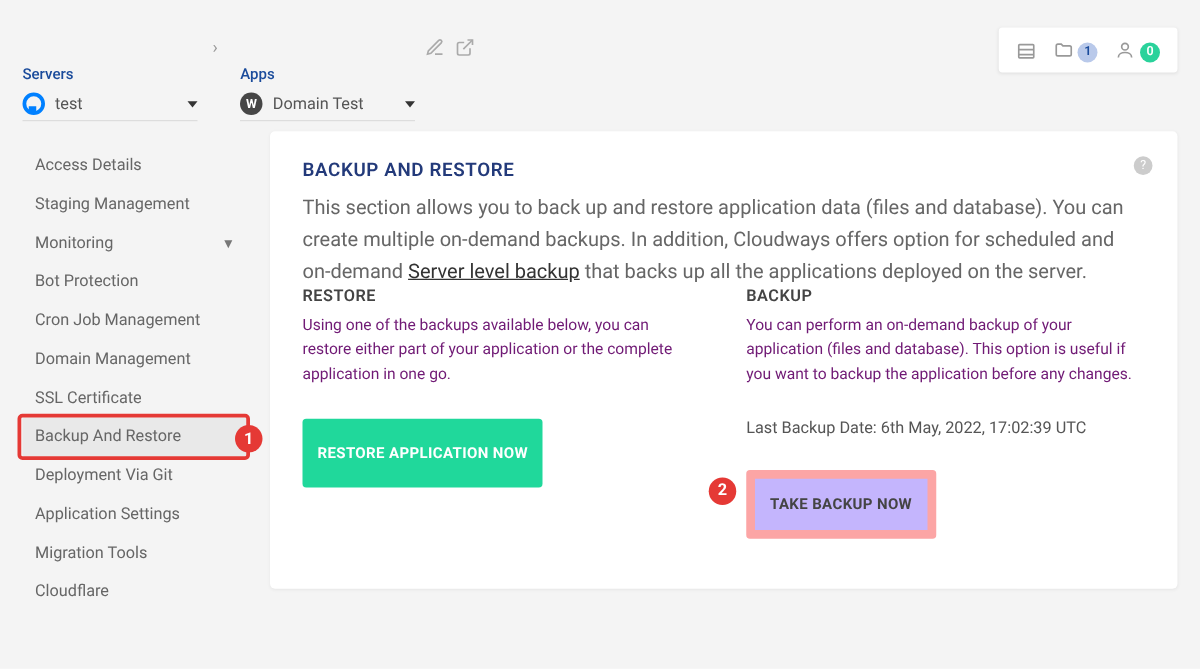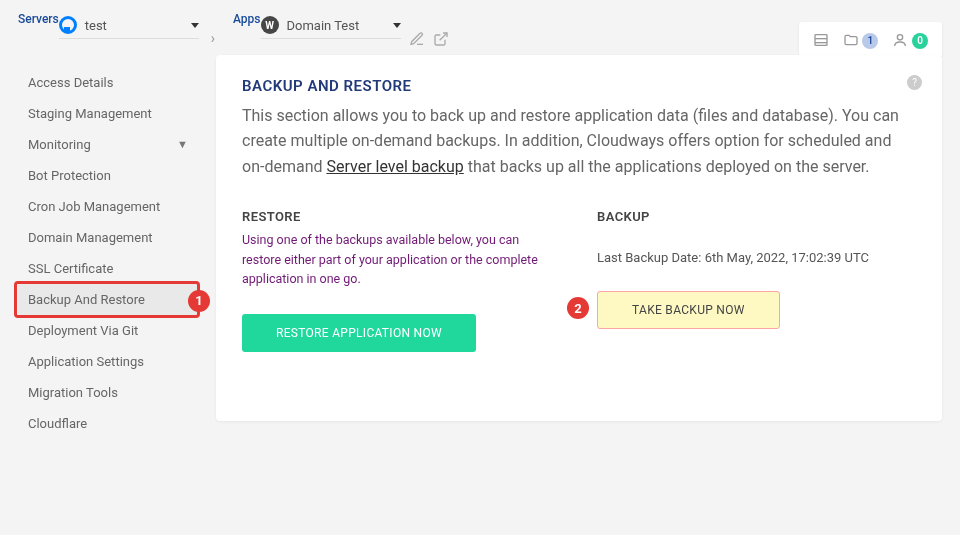--- a/index.html
+++ b/index.html
@@ -11,21 +11,21 @@
     width: 960px;
     height: 535px;
     overflow: hidden;
   }
   .topbar {
     display: flex;
     align-items: flex-start;
     padding: 12px 18px 8px 18px;
     position: relative;
   }
-  .crumb-group { display: flex; flex-direction: row; }
+  .crumb-group { display: flex; flex-direction: column; margin-top: 40px; }
   .crumb-label { color: #1a4b9b; font-size: 12px; font-weight:500; margin-bottom: 4px; }
   .server-sel, .app-sel { display:flex; align-items:center; gap:8px; padding:4px 0; border-bottom:1px solid #ddd; min-width:140px; cursor:pointer;}
   .do-icon {
     width:18px; height:18px; border-radius:50%;
     border:3px solid #0080ff; display:inline-block;
     position:relative;
   }
   .do-icon::after{content:""; position:absolute; width:6px;height:6px;background:#0080ff;bottom:-2px;left:2px;}
   .caret { width:0;height:0;border-left:4px solid transparent;border-right:4px solid transparent;border-top:5px solid #333; margin-left:auto;}
   .crumb-arrow { margin: 18px 18px 0 12px; color:#999; font-size:14px;}
@@ -62,30 +62,30 @@
   .badge-2{left:-30px; top:6px;}
   .main {
     flex:1; background:#fff; border-radius:4px; box-shadow:0 1px 3px rgba(0,0,0,.06);
     padding:22px 26px; margin-bottom:18px;
     position:relative;
   }
   .main-title { color:#233a7a; font-weight:600; letter-spacing:.5px; font-size:15px; margin-bottom:8px;}
   .help-icon{position:absolute; right:20px; top:20px; width:15px;height:15px;border-radius:50%;background:#ccc;color:#fff;font-size:10px;display:flex;align-items:center;justify-content:center;cursor:pointer;}
   .desc { font-size:16px; line-height:1.6; color:#666; max-width:680px;}
   .link-u { color:#333; text-decoration:underline; cursor:pointer;}
-  .cols { display:flex; gap:36px; margin-top:30px;}
+  .cols { display:flex; gap:36px; }
   .col { flex:1; }
   .col-title { color:#444; font-weight:600; letter-spacing:.4px; font-size:13px; margin-bottom:6px;}
   .col-desc{font-size:12.5px; color:#701a75; line-height:1.55;}
   .select-row{ margin-top:18px; border-bottom:1px solid #ddd; padding:6px 2px; display:flex; align-items:center; max-width:320px; cursor:pointer;}
   .btn{
-    display:inline-flex; align-items:center; justify-content:center; height:38px; padding:0 34px; font-size:12px; font-weight:400; letter-spacing:.3px; border-radius:3px; cursor:pointer; margin-top:26px;
+    display:inline-flex; align-items:center; justify-content:center; height:55px; padding:0 12px; font-size:12px; font-weight:700; letter-spacing:.3px; border-radius:3px; cursor:pointer; margin-top:26px;
   }
   .btn-primary{background:#20d89b;color:#fff;}
-  .btn-outline{background:#fef9c3;border:1px solid #fca5a5;color:#444;}
+  .btn-outline{background:#c4b5fd;border:7px solid #fca5a5;color:#444;}
   .last-backup{font-size:13px;color:#555; margin-top:26px;}
   .backup-btn-wrap{position:relative; display:inline-block; margin-top:26px;}
   svg.ico{width:16px;height:16px;vertical-align:middle;}
 </style>
 </head>
 <body>
 
 <div class="topbar">
   <div class="crumb-group">
     <span class="crumb-label">Servers</span>
@@ -202,20 +202,21 @@
 
     <div class="cols">
       <div class="col">
         <div class="col-title">RESTORE</div>
         <p class="col-desc">Using one of the backups available below, you can restore either part of your application or the complete application in one go.</p>
         <div class="btn btn-primary">RESTORE APPLICATION NOW</div>
       </div>
 
       <div class="col">
         <div class="col-title">BACKUP</div>
+        <p class="col-desc">You can perform an on-demand backup of your application (files and database). This option is useful if you want to backup the application before any changes.</p>
         <div class="last-backup">Last Backup Date: 6th May, 2022, 17:02:39 UTC</div>
         <div class="backup-btn-wrap">
           <span class="callout-badge badge-2">2</span>
           <div class="btn btn-outline" style="margin-top:0">TAKE BACKUP NOW</div>
         </div>
       </div>
     </div>
   </section>
 </div>
 

